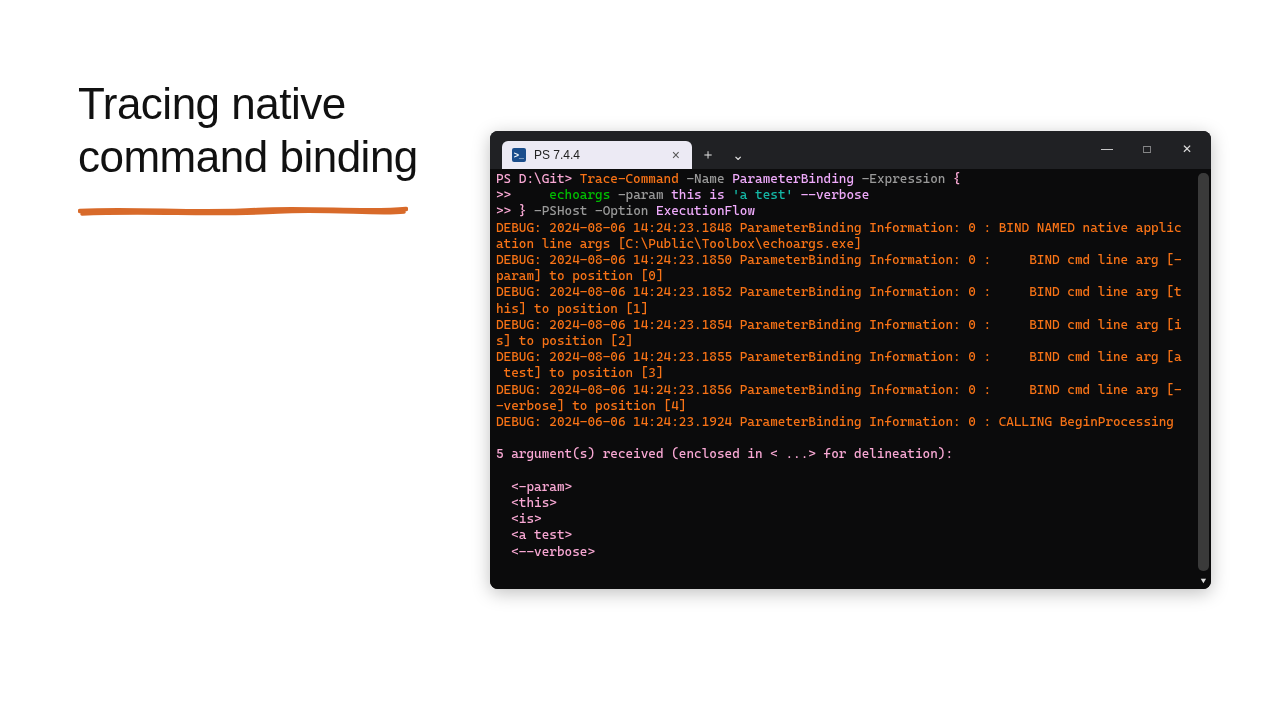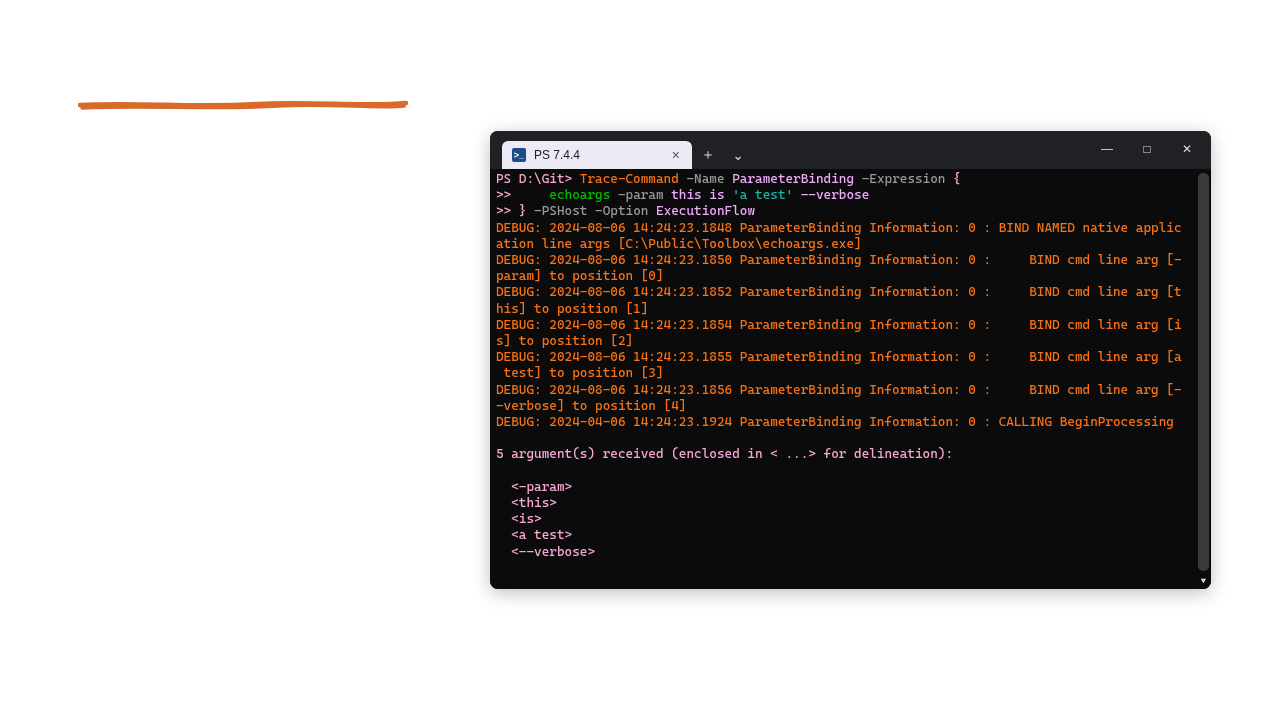--- a/index.html
+++ b/index.html
@@ -44,20 +44,21 @@
   .c-lgray { color:#9a9a9a; }
   .c-green { color:#00c000; }
   .c-pink { color:#f0abfc; }
   .c-cyan { color:#14b8a6; }
 </style>
 </head>
 <body>
 
 <div class="slide">
   <div class="left-col">
+    <h1 class="title">Tracing native command binding</h1>
     <div class="underline-wrap">
       <svg width="330" height="16" viewBox="0 0 330 16">
         <path d="M2 9 C 60 6, 120 12, 180 8 C 230 5, 290 11, 328 7" stroke="#d86a2a" stroke-width="4.5" fill="none" stroke-linecap="round"></path>
         <path d="M4 12 C 70 9, 140 14, 200 10 C 250 7, 300 13, 326 10" stroke="#d86a2a" stroke-width="3.5" fill="none" stroke-linecap="round"></path>
       </svg>
     </div>
   </div>
 
   <div class="term-window">
     <div class="titlebar">
@@ -82,21 +83,21 @@
 <span class="c-yellow">DEBUG: 2024-08-06 14:24:23.1850 ParameterBinding Information: 0 :     BIND cmd line arg [-</span>
 <span class="c-yellow">param] to position [0]</span>
 <span class="c-yellow">DEBUG: 2024-08-06 14:24:23.1852 ParameterBinding Information: 0 :     BIND cmd line arg [t</span>
 <span class="c-yellow">his] to position [1]</span>
 <span class="c-yellow">DEBUG: 2024-08-06 14:24:23.1854 ParameterBinding Information: 0 :     BIND cmd line arg [i</span>
 <span class="c-yellow">s] to position [2]</span>
 <span class="c-yellow">DEBUG: 2024-08-06 14:24:23.1855 ParameterBinding Information: 0 :     BIND cmd line arg [a</span>
 <span class="c-yellow"> test] to position [3]</span>
 <span class="c-yellow">DEBUG: 2024-08-06 14:24:23.1856 ParameterBinding Information: 0 :     BIND cmd line arg [-</span>
 <span class="c-yellow">-verbose] to position [4]</span>
-<span class="c-yellow">DEBUG: 2024-04-06 14:24:23.1924 ParameterBinding Information: 0 : CALLING BeginProcessing</span>
+<span class="c-yellow">DEBUG: 2024-06-06 14:24:23.1924 ParameterBinding Information: 0 : CALLING BeginProcessing</span>
 
 <span class="c-gray">5 argument(s) received (enclosed in &lt; ...&gt; for delineation):</span>
 
   <span class="c-gray">&lt;-param&gt;</span>
   <span class="c-gray">&lt;this&gt;</span>
   <span class="c-gray">&lt;is&gt;</span>
   <span class="c-gray">&lt;a test&gt;</span>
   <span class="c-gray">&lt;--verbose&gt;</span>
 <div class="scrollbar"></div><div class="scrollbar-dn">▼</div></div>
   </div>

